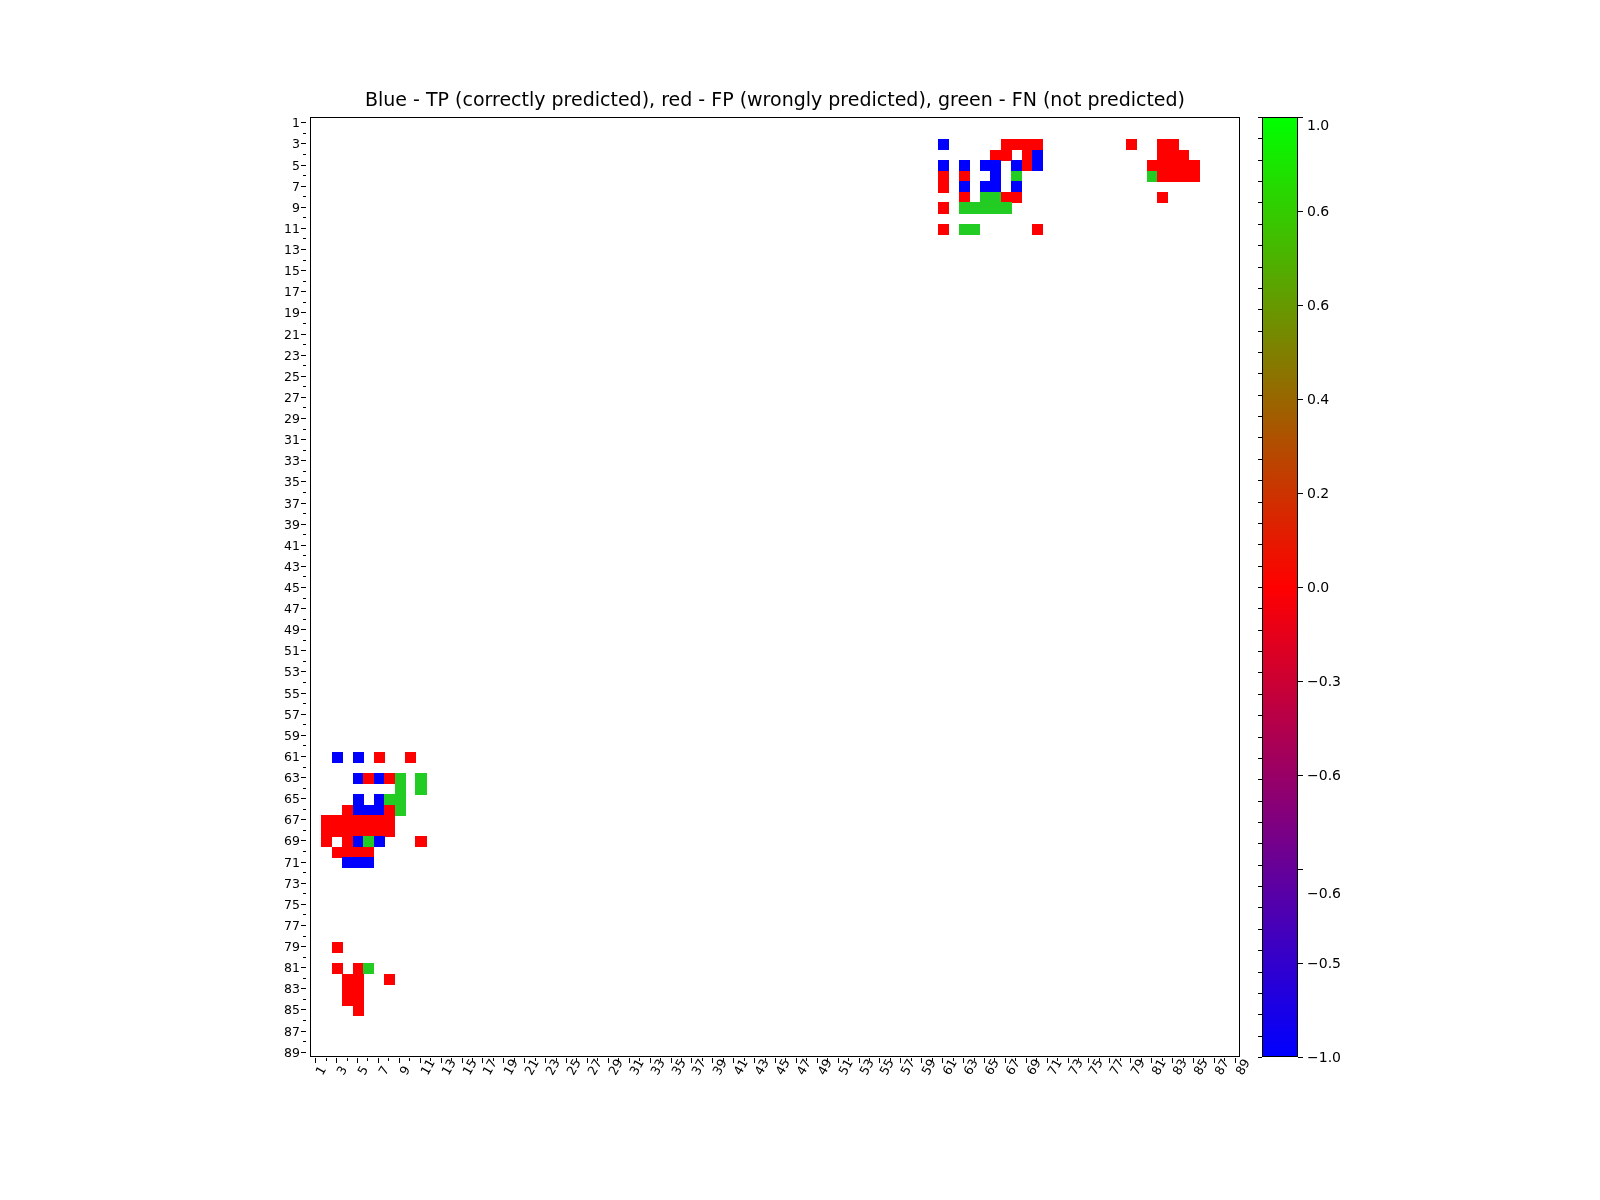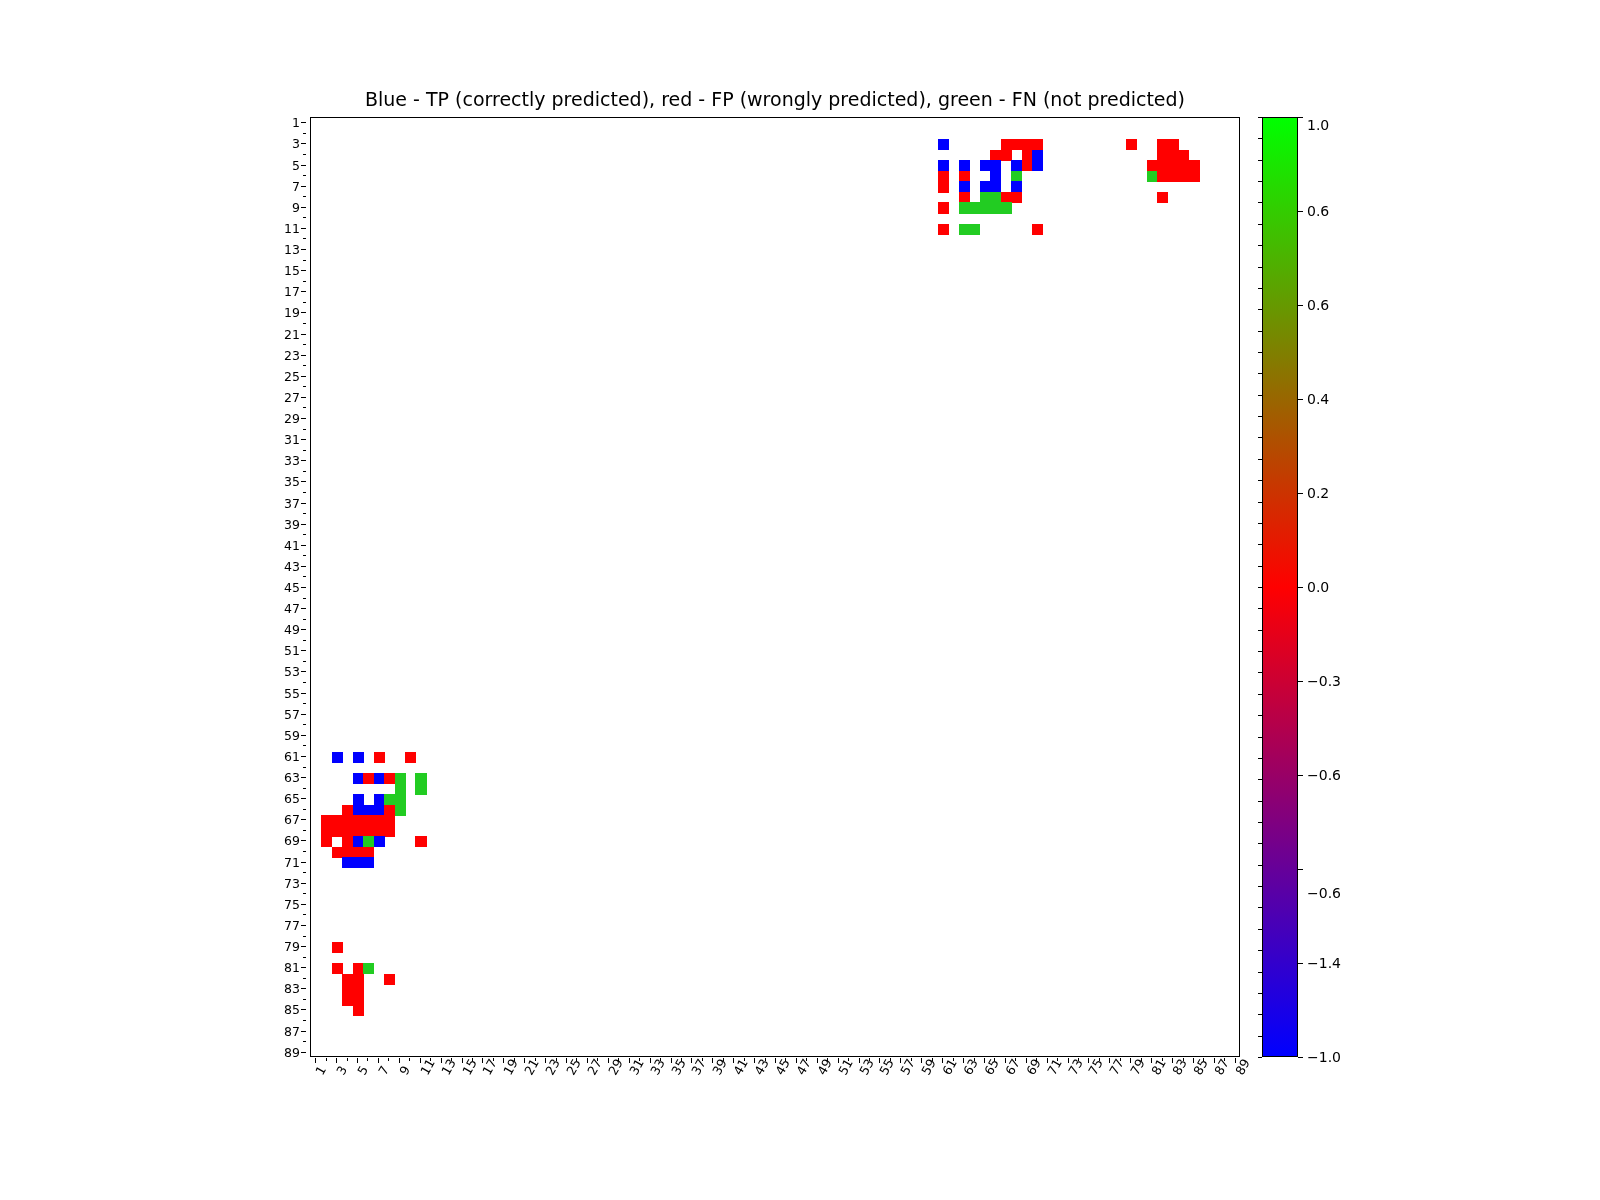--- a/index.html
+++ b/index.html
@@ -628,16 +628,16 @@
     <div class="cbtick-label" style="top: 376px;">0.2</div>
     <div class="cbtick-mark" style="top: 470px;"></div>
     <div class="cbtick-label" style="top: 470px;">0.0</div>
     <div class="cbtick-mark" style="top: 564px;"></div>
     <div class="cbtick-label" style="top: 564px;">−0.3</div>
     <div class="cbtick-mark" style="top: 658px;"></div>
     <div class="cbtick-label" style="top: 658px;">−0.6</div>
     <div class="cbtick-mark" style="top: 752px;"></div>
     <div class="cbtick-label" style="top: 752px; margin-top: 24px;">−0.6</div>
     <div class="cbtick-mark" style="top: 846px;"></div>
-    <div class="cbtick-label" style="top: 846px;">−1.4</div>
+    <div class="cbtick-label" style="top: 846px;">−0.5</div>
     <div class="cbtick-mark" style="top: 940px;"></div>
     <div class="cbtick-label" style="top: 940px;">−1.0</div>
   </div>
 
 </body></html>

